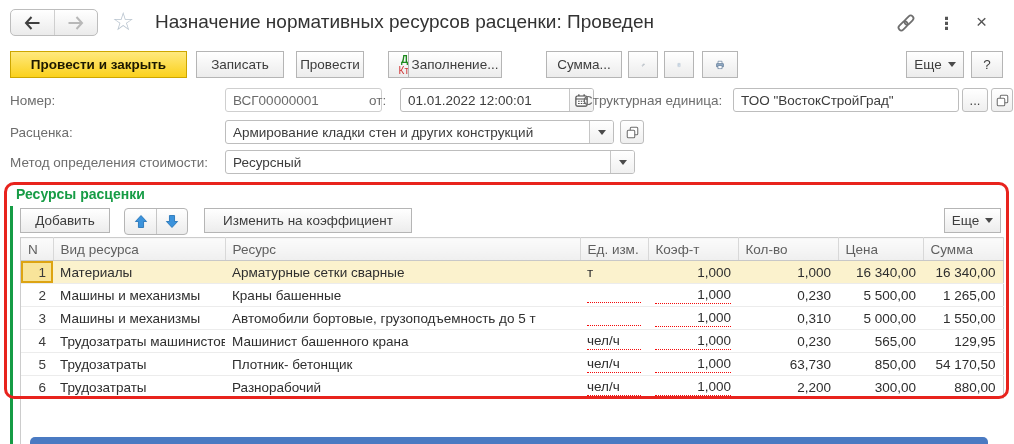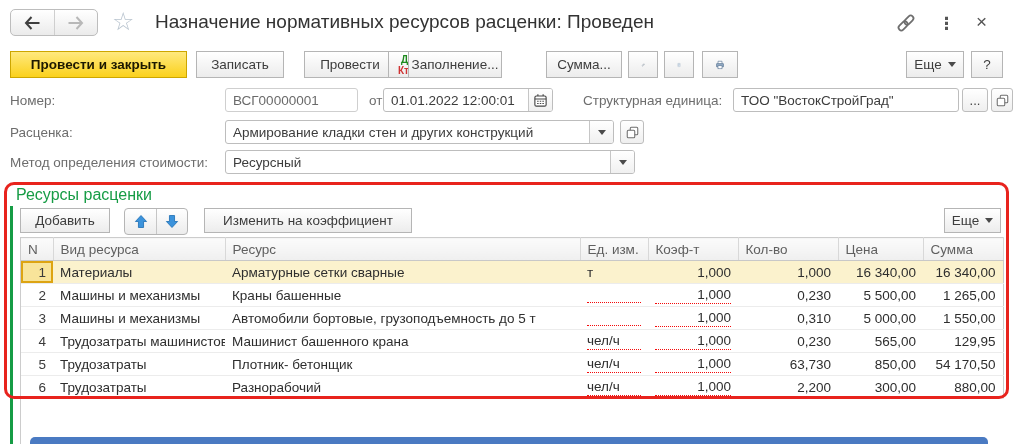--- a/index.html
+++ b/index.html
@@ -37,21 +37,21 @@
     border-radius:3px; background:#fff; font-size:13.5px; color:#3c3c3c; overflow:hidden; }
   .field .val { flex:1; padding:0 7px; white-space:nowrap; overflow:hidden; }
   .field.readonly { border-color:#cfcfcf; color:#6a6a6a; }
   .seg { width:24px; align-self:stretch; border-left:1px solid #c6c6c6;
     display:flex; align-items:center; justify-content:center; background:linear-gradient(#fff,#f0f0f0); }
   .mini-btn { display:inline-flex; align-items:center; justify-content:center; height:24px;
     border:1px solid #bdbdbd; border-radius:3px; background:linear-gradient(#fff,#efefef);
     font-size:13px; color:#444; }
 
   
-  .group-title { font-size:16px; color:#169c45; white-space:nowrap; }
+  .group-title { font-size:14px; color:#169c45; white-space:nowrap;font-weight:bold; }
   .green-line { width:3px; background:#169c45; }
   .red-box { border:3px solid #e8231d; border-radius:10px; pointer-events:none; }
 
   
   .table-wrap { background:#fff; border-left:1px solid #cccccc; }
   table.grid { border-collapse:collapse; table-layout:fixed; width:982px;
     font-size:13.5px; color:#2e2e2e; }
   table.grid th { height:23px; background:linear-gradient(#fbfbfb,#efefef);
     border-top:1px solid #cccccc; border-bottom:1px solid #c8c8c8; border-right:1px solid #d8d8d8;
     font-weight:normal; color:#5f5f5f; text-align:left; padding:0 7px; white-space:nowrap; overflow:hidden; }
@@ -102,27 +102,27 @@
   </div>
   <div class="abs dots" style="left:938px;top:13px">⋮</div>
   <div class="abs close-x" style="left:976px;top:11px">×</div>
 
   <div class="abs btn primary" style="left:10px;top:51px;width:177px">
       <span>Провести и закрыть</span>
     </div>
   <div class="abs btn" style="left:196px;top:51px;width:88px">
       <span>Записать</span>
     </div>
-  <div class="abs btn" style="left:304px;top:51px;width:92px">
+  <div class="abs btn" style="left:296px;top:51px;width:68px">
       <span>Провести</span>
     </div>
   <div class="abs btn icon-btn" style="left:388px;top:51px;width:34px">
     <span style="position:relative;width:22px;height:20px;display:block">
       <span style="position:absolute;left:0;top:-1px;font-size:10px;font-weight:bold;color:#1e8a1e">Дт</span>
-      <span style="position:absolute;right:0;bottom:-1px;font-size:10px;font-weight:bold;color:#cf3434">Кт</span>
+      <span style="position:absolute;right:0;bottom:-1px;font-size:10px;font-weight:normal;color:#cf3434">Кт</span>
     </span>
   </div>
   <div class="abs btn" style="left:408px;top:51px;width:94px">
       <span>Заполнение...</span>
     </div>
   <div class="abs btn" style="left:546px;top:51px;width:76px">
       <span>Сумма...</span>
     </div>
   <div class="abs btn icon-btn" style="left:628px;top:51px;width:30px">
     <svg width="18" height="18" viewBox="0 0 20 20">
@@ -144,25 +144,25 @@
   </div>
   <div class="abs btn" style="left:906px;top:51px;width:58px">
       <span>Еще</span>
       <span class="caret"></span>
     </div>
   <div class="abs btn" style="left:971px;top:51px;width:32px">
       <span>?</span>
     </div>
 
   <div class="abs lbl" style="left:10px;top:93px">Номер:</div>
-  <div class="abs field readonly" style="left:225px;top:88px;width:133px">
+  <div class="abs field readonly" style="left:225px;top:88px;width:157px">
     <span class="val">ВСГ00000001</span>
   </div>
   <div class="abs lbl" style="left:369px;top:93px">от:</div>
-  <div class="abs field" style="left:383px;top:88px;width:170px">
+  <div class="abs field" style="left:400px;top:88px;width:194px">
     <span class="val">01.01.2022 12:00:01</span>
     <span class="seg">
       <svg width="15" height="15" viewBox="0 0 20 20">
         <rect x="2.5" y="4" width="15" height="13.5" rx="2" fill="#fff" stroke="#444" stroke-width="1.5"></rect>
         <path d="M2.5 8 h15" stroke="#444" stroke-width="1.5"></path>
         <path d="M6.5 4 V1.8 M13.5 4 V1.8" stroke="#444" stroke-width="1.5"></path>
         <path d="M5.5 11h2 M9 11h2 M12.5 11h2 M5.5 14h2 M9 14h2 M12.5 14h2" stroke="#444" stroke-width="1.4"></path>
       </svg>
     </span>
   </div>

